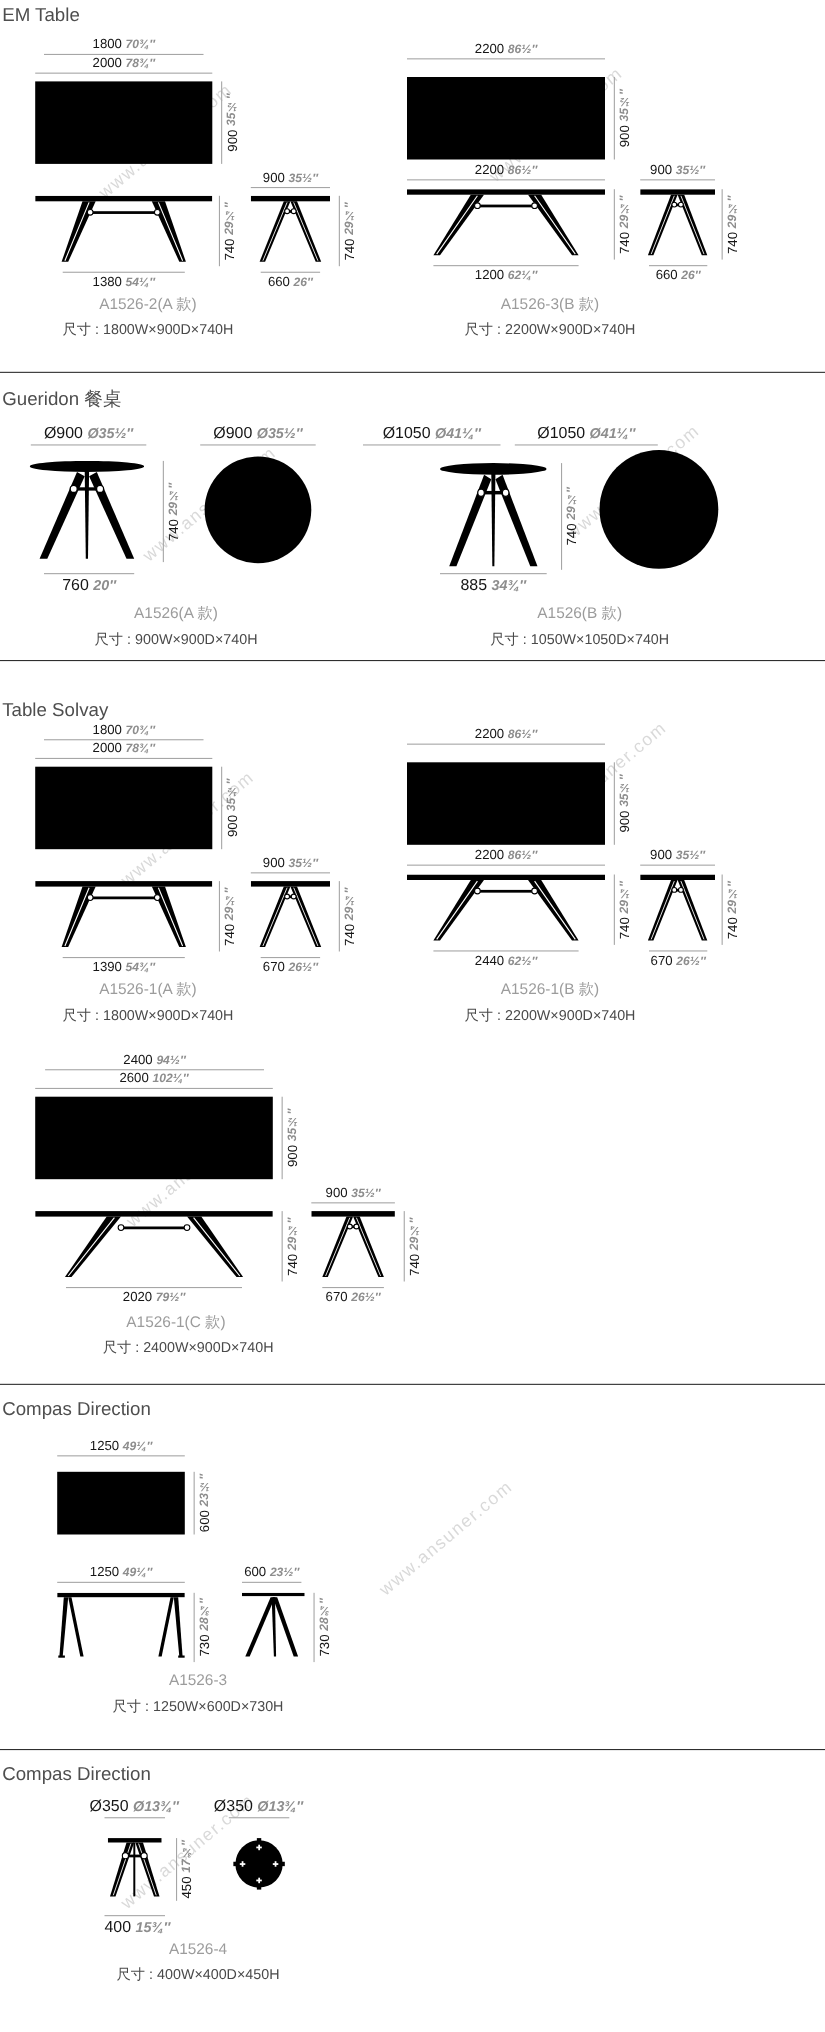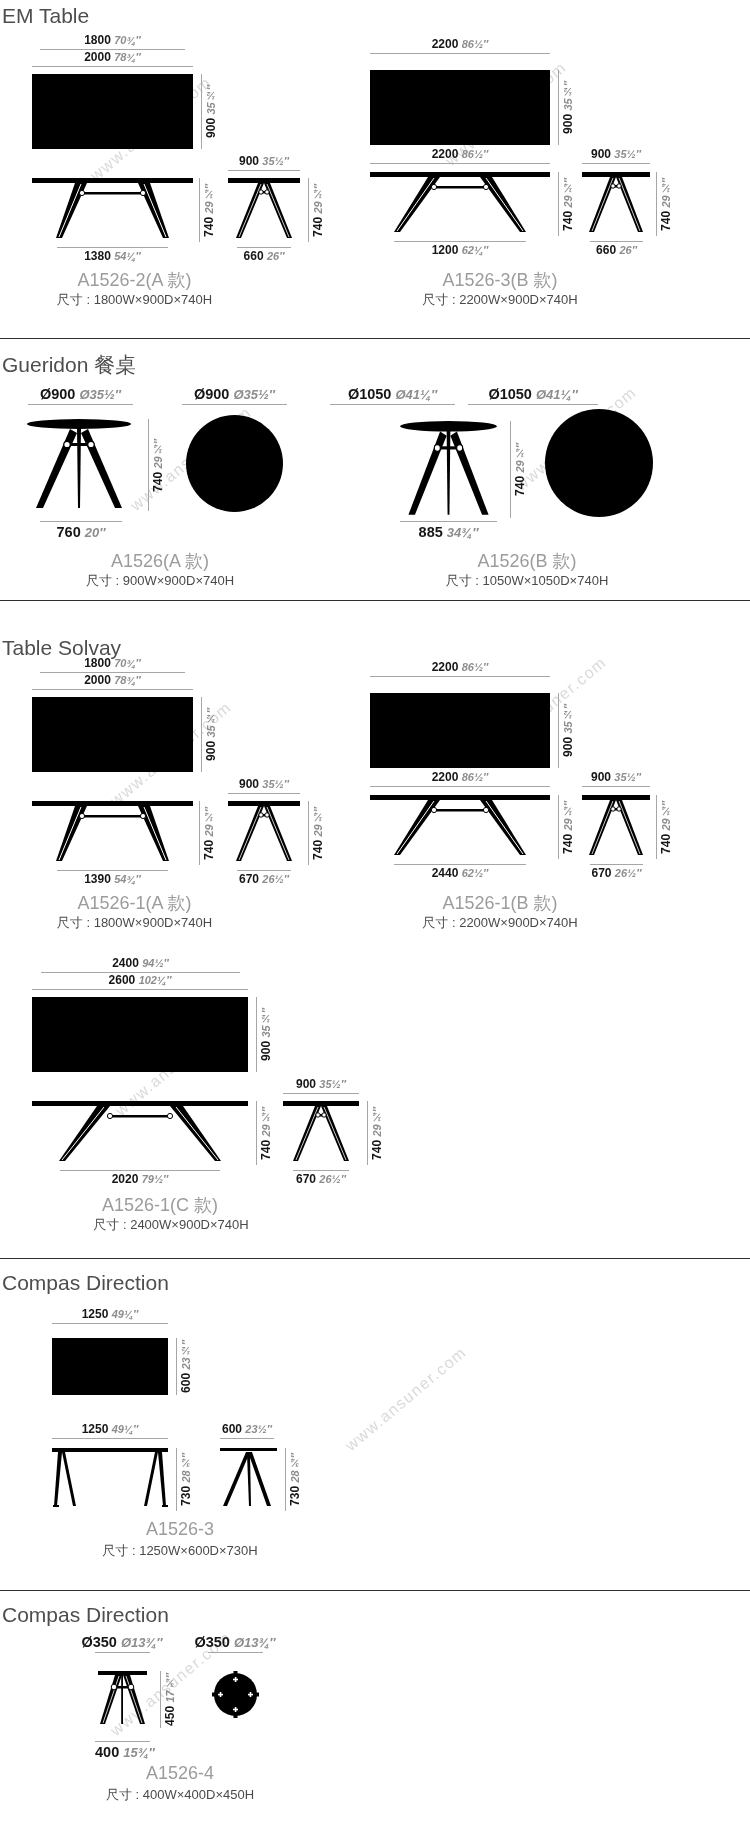--- a/index.html
+++ b/index.html
@@ -1,37 +1,37 @@
 <!DOCTYPE html>
 <html><head>
 <meta charset="utf-8">
 <style>
 *{margin:0;padding:0;box-sizing:border-box}
 body{background:#fff}
 #page{position:relative;width:750px;height:1847px;background:#fff;font-family:"Liberation Sans",sans-serif;overflow:hidden}
-.sec-title{position:absolute;font-size:21px;color:#4e4e4e}
+.sec-title{position:absolute;font-size:17px;color:#4e4e4e}
 .divider{position:absolute;left:0;width:750px;height:1px;background:#2e2e2e}
 .fig{position:absolute;left:0;top:0}
 .topview{position:absolute;background:#000}
 .circleview{position:absolute;background:#000;border-radius:50%}
 .draw{position:absolute}
 svg{fill:#000;display:block}
 .dim-h{position:absolute;text-align:center}
 .dim-h .txt{display:block;white-space:nowrap;line-height:1.15;font-size:12px}
 .dim-h .line{display:block;height:1px;background:#a6a6a6;margin-top:1px}
 .dim-h.below .txt{margin-top:2px}
-.mm{font-weight:700;color:#161616;font-style:normal}
+.mm{font-weight:400;color:#161616;font-style:normal}
 .inch{font-style:italic;color:#8d8d8d;font-size:11px;font-weight:700}
 .big .txt{font-size:14.5px}
 .big .inch{font-size:13px}
 .short .line{width:55%;margin:1px auto 0}
 .dim-v{position:absolute;display:flex;align-items:center;gap:3px}
 .dim-v .vline{width:1px;align-self:stretch;background:#a6a6a6}
 .dim-v .vtxt{writing-mode:vertical-rl;transform:rotate(180deg);white-space:nowrap;line-height:1;font-size:12px}
-.figlabel{position:absolute;text-align:center;font-size:18px;color:#9c9c9c}
+.figlabel{position:absolute;text-align:center;font-size:14px;color:#9c9c9c}
 .figsize{position:absolute;text-align:center;font-size:13px;color:#4a4a4a}
 .wm{position:absolute;transform:rotate(-40deg);font-size:16px;letter-spacing:1.5px;color:rgba(130,130,130,0.30);white-space:nowrap}
 </style>
 </head>
 <body>
 
 <div id="page">
 
   <div class="wm" style="left:75px;top:120px">www.ansuner.com</div>
   <div class="wm" style="left:430px;top:105px">www.ansuner.com</div>

